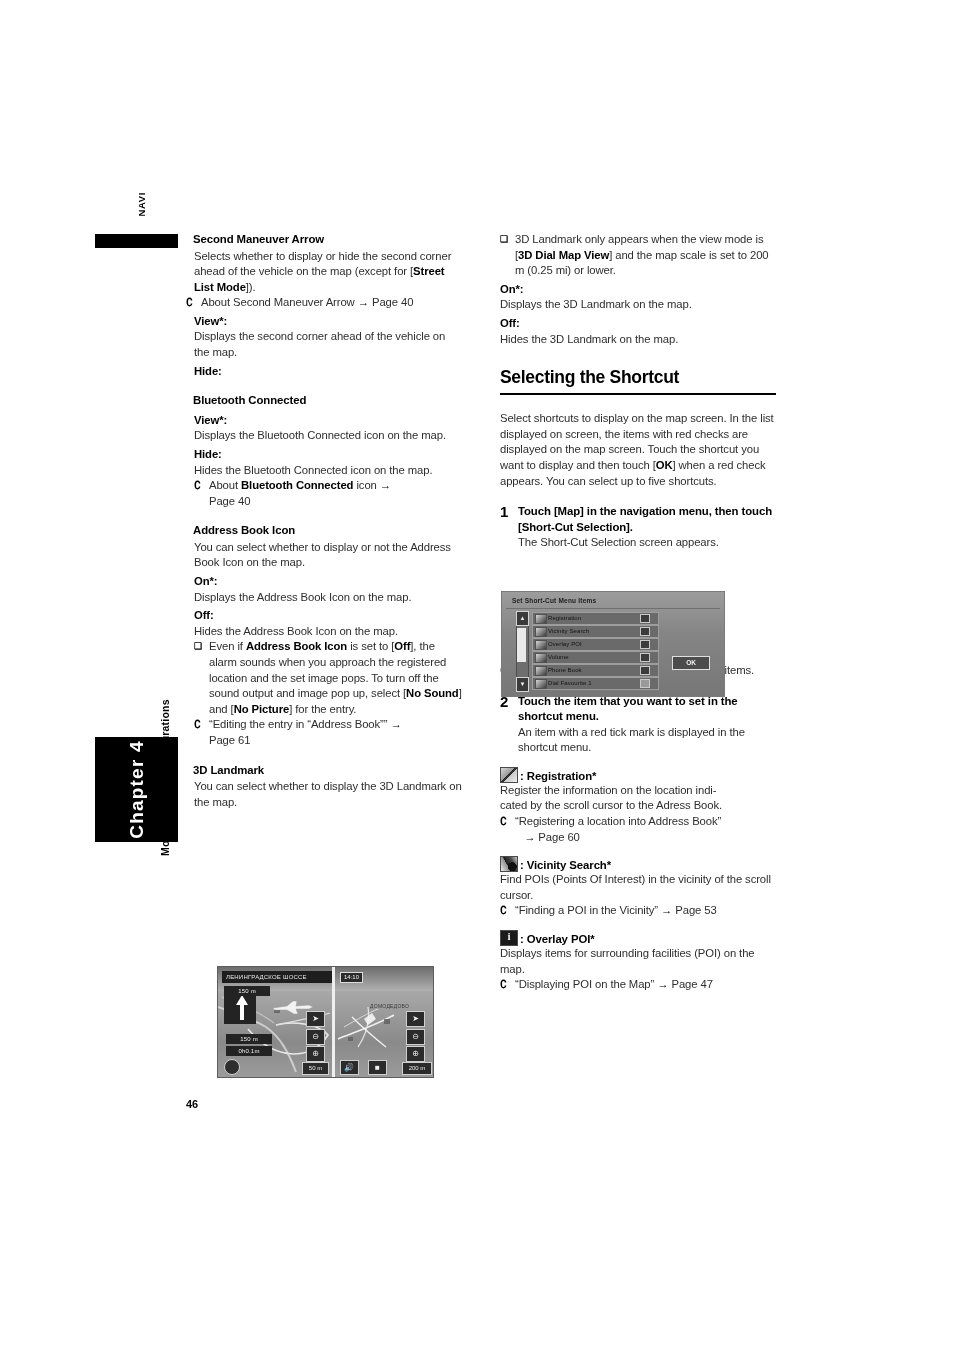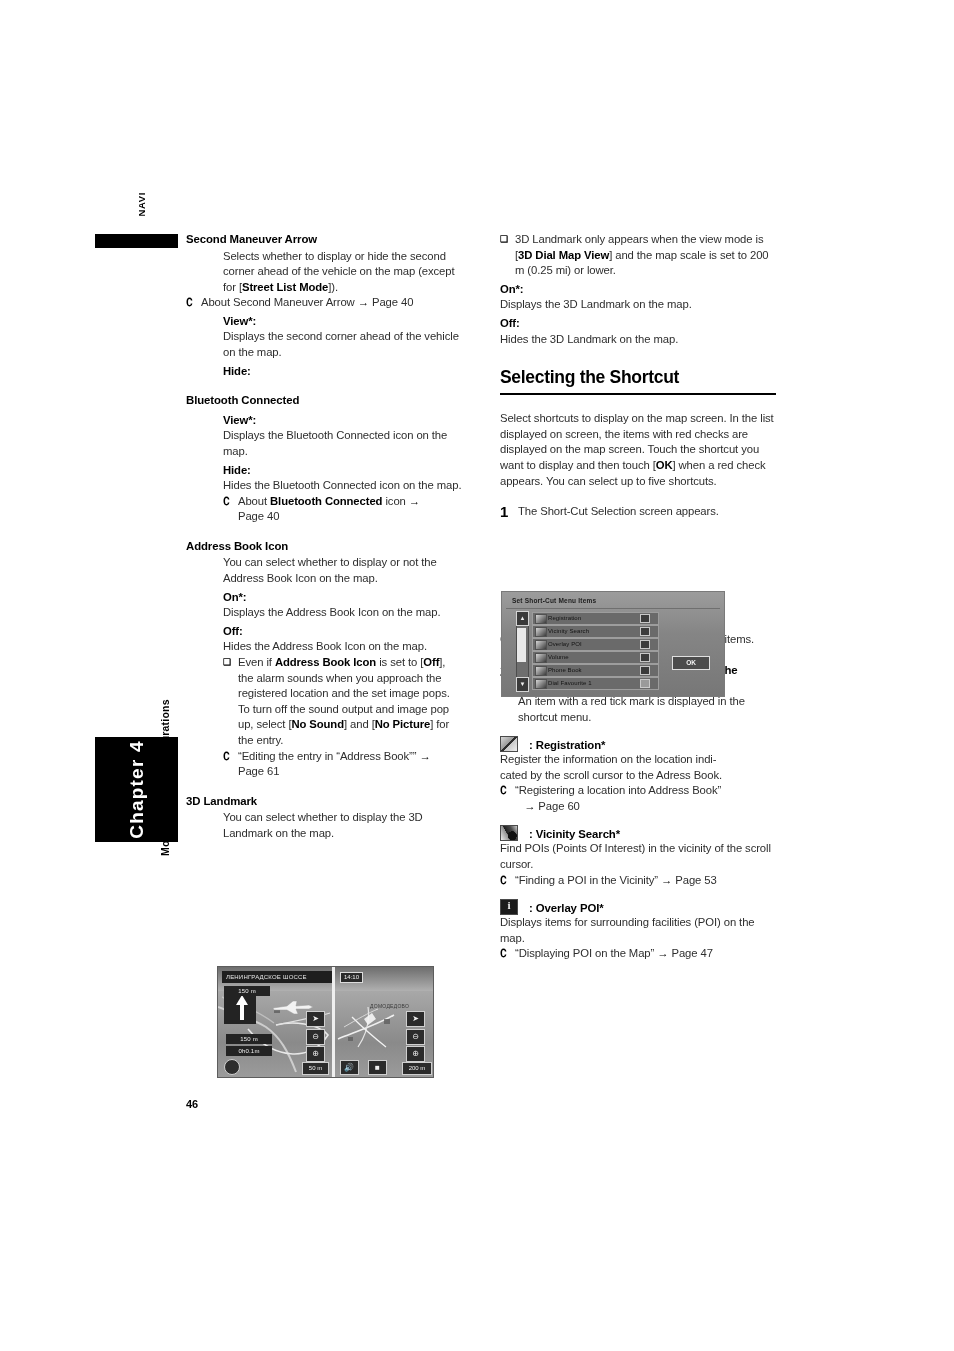--- a/index.html
+++ b/index.html
@@ -104,32 +104,32 @@
     width: 276px;
   }
   .col-left  { left: 186px; }
   .col-right { left: 500px; }
 
   
   .h3 {
     font-size: 11.4px;
     font-weight: bold;
     color: #000000;
-    margin: 0 0 1px 0;
+    margin: 0 0 1px 7px;
     line-height: 15.5px;
     letter-spacing: -0.1px;
   }
   .body {
     font-size: 11.3px;
     line-height: 15.6px;
     color: #2e2e2e;
     margin: 0;
     letter-spacing: -0.1px;
   }
-  .indent { margin-left: 37px; }
+  .indent { margin-left: 8px; }
   .blk { margin-top: 14px; }
   .sub-label {
     font-size: 11.3px;
     font-weight: bold;
     color: #000000;
     line-height: 15.6px;
     letter-spacing: -0.1px;
   }
   b.inl { color: #000000; font-weight: bold; }
 
@@ -227,21 +227,20 @@
     font-size: 11px;
     font-family: "Liberation Serif", serif;
     font-weight: bold;
   }
   .icon-label {
     font-size: 11.4px;
     font-weight: bold;
     color: #000000;
     line-height: 14px;
     letter-spacing: -0.1px;
-    margin-left: 9px;
   }
 
   
   .fig-map {
     position: absolute;
     left: 217px;
     top: 966px;
     width: 215px;
     height: 110px;
     background: #8d8d8d;
@@ -527,20 +526,21 @@
     <p class="body">Select shortcuts to display on the map screen. In
       the list displayed on screen, the items with red
       checks are displayed on the map screen. Touch
       the shortcut you want to display and then touch
       [<b class="inl">OK</b>] when a red check appears. You can select
       up to five shortcuts.</p>
 
     <div class="step">
       <div class="num">1</div>
       <div class="stxt">
+        <div class="step-title">Touch [Map] in the navigation menu, then touch [Short-Cut Selection].</div>
         <p class="body">The Short-Cut Selection screen appears.</p>
       </div>
     </div>
 
     
     <div style="height:112px"></div>
 
     <p class="body">On this screen, you can operate the following items.</p>
 
     <div class="step">

